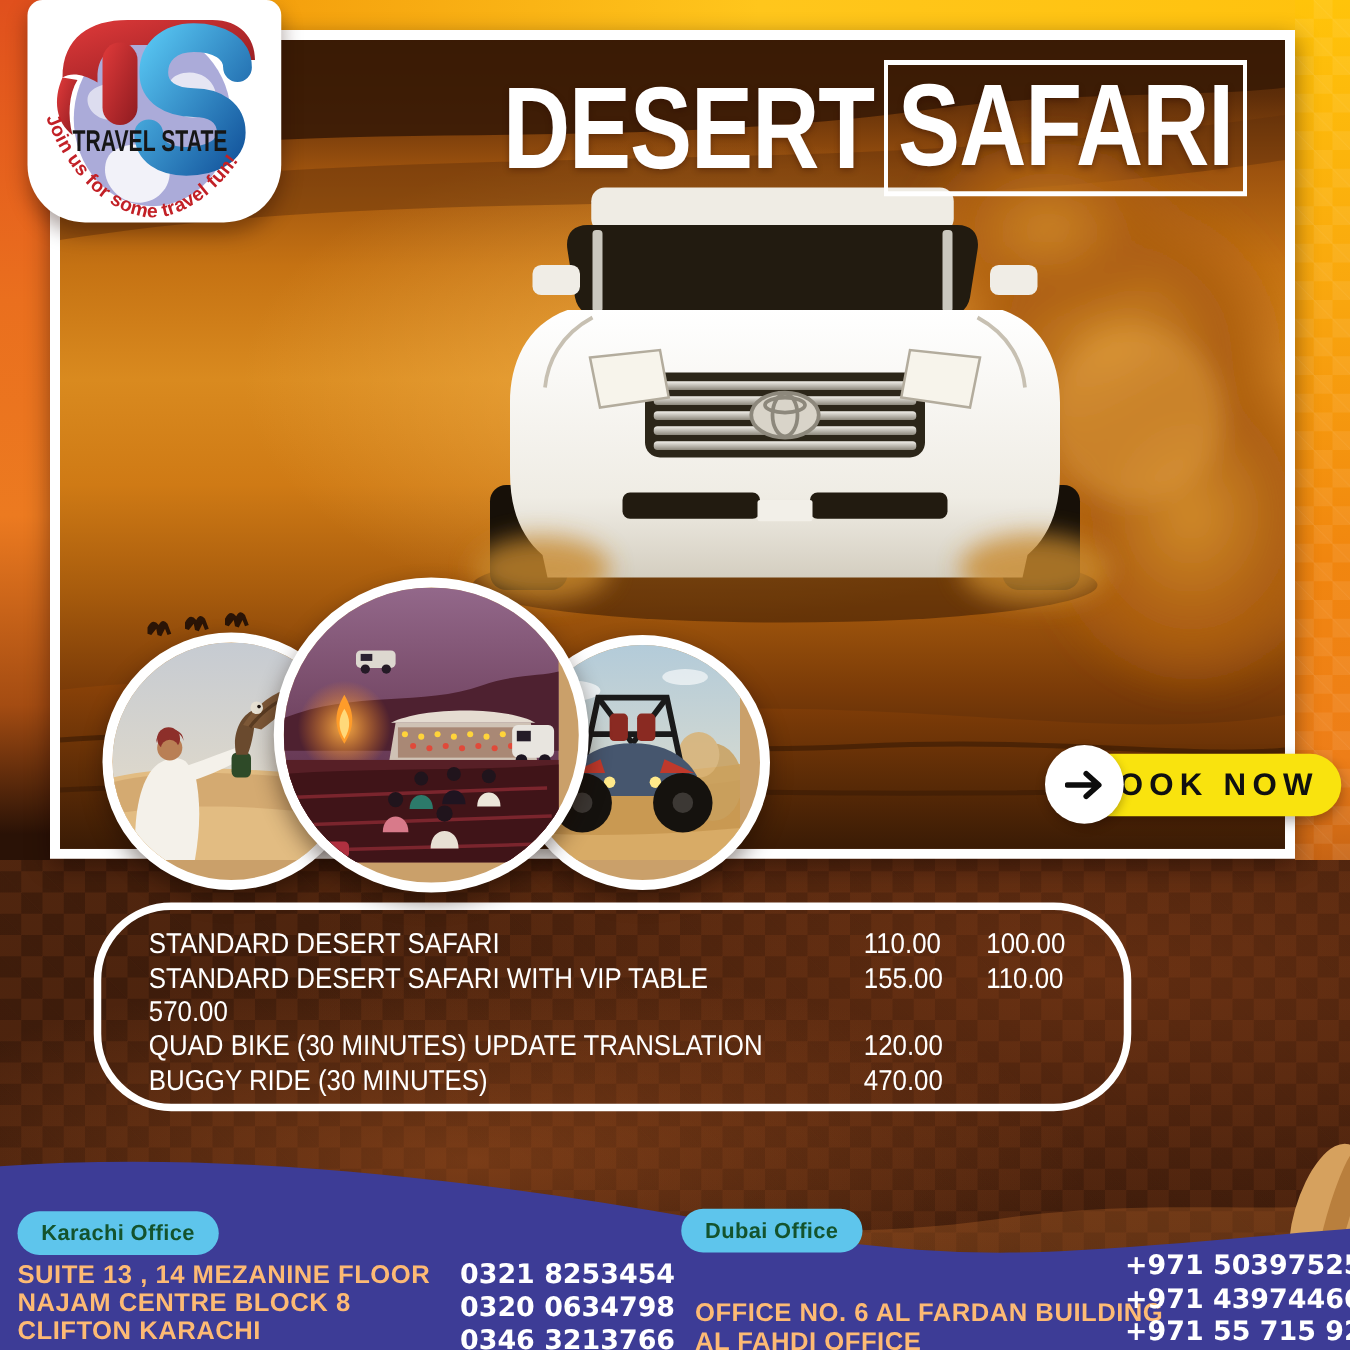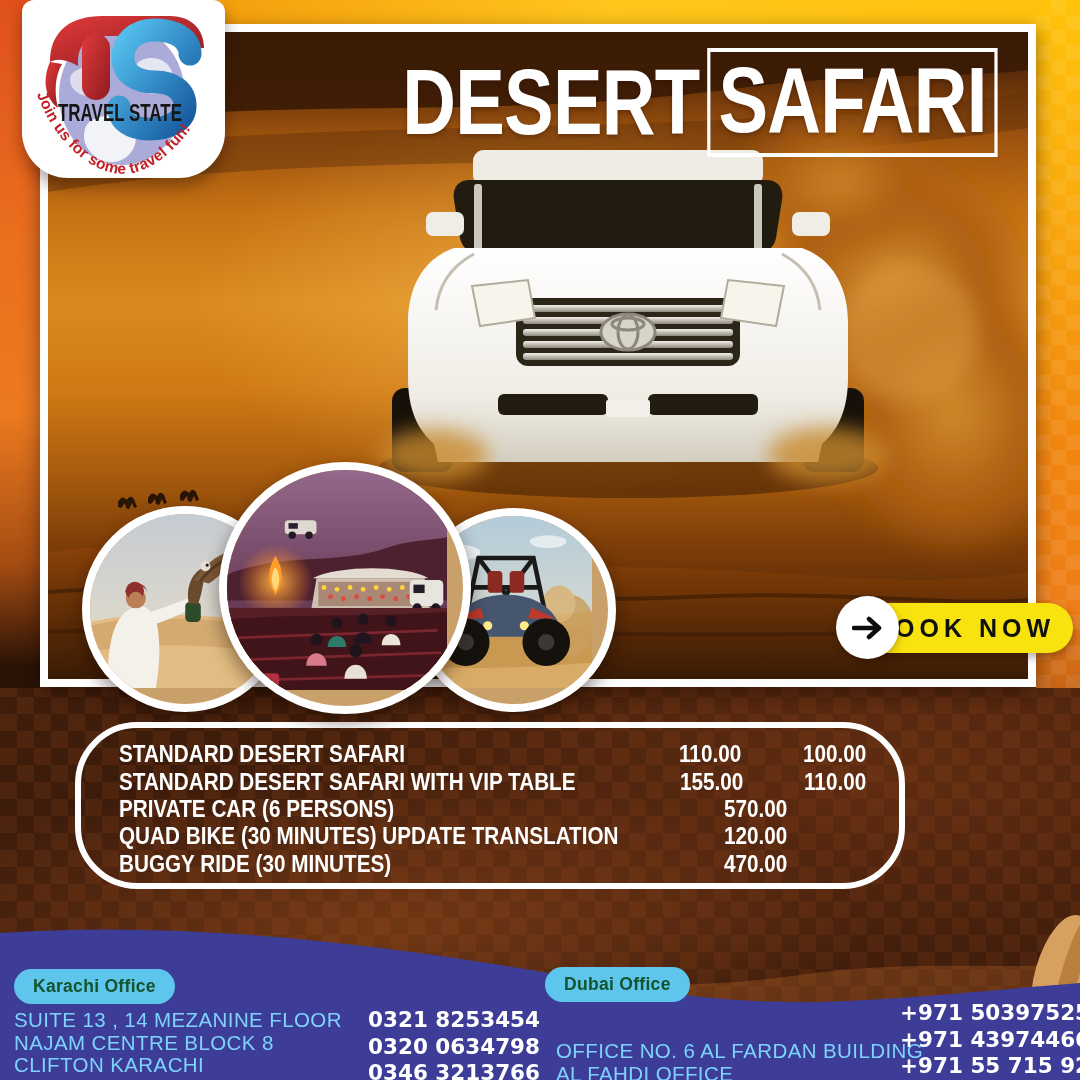--- a/index.html
+++ b/index.html
@@ -61,33 +61,33 @@
     padding-right:18px;box-sizing:border-box;box-shadow:0 4px 10px rgba(30,10,0,.35);cursor:pointer;}
   .cta-label{font-weight:700;font-size:25px;letter-spacing:5px;color:#101010;}
   .cta-circle{position:absolute;left:836px;top:596px;width:63px;height:63px;border-radius:50%;
     background:#fff;z-index:6;display:flex;align-items:center;justify-content:center;
     box-shadow:0 3px 8px rgba(30,10,0,.3);}
 
   
   .price-panel{position:absolute;left:75px;top:722px;width:830px;height:167px;
     border:6px solid #fff;border-radius:62px;box-sizing:border-box;z-index:3;
     padding:13px 26px 0 38px;color:#fff;}
-  .price-row{display:flex;align-items:center;height:27.4px;font-weight:700;font-size:23px;gap:33px;}
+  .price-row{display:flex;align-items:center;height:27.4px;font-weight:400;font-size:23px;}
   .price-name{width:572px;white-space:nowrap;}
   .price-v1{width:98px;}
   .price-v2{flex:1;}
   .cond{display:inline-block;transform:scaleX(.90);transform-origin:left center;white-space:nowrap;}
 
   
   .footer-wave{position:absolute;left:0;top:920px;width:1080px;height:160px;z-index:4;}
   .badge{position:absolute;z-index:6;background:#5ec5ec;color:#14532d;font-weight:700;font-size:17.5px;
     padding:7px 19px;border-radius:18px;letter-spacing:.3px;}
   .badge.karachi{left:14px;top:969px;}
   .badge.dubai{left:545px;top:967px;}
-  .addr{position:absolute;z-index:6;color:#7dd3fc;font-weight:400;font-size:20.5px;
+  .addr{position:absolute;z-index:6;color:#fdba74;font-weight:700;font-size:20.5px;
     line-height:22.5px;letter-spacing:.4px;white-space:nowrap;}
   .addr.karachi{left:14px;top:1009px;}
   .addr.dubai{left:556px;top:1040px;}
   .phones{position:absolute;z-index:6;color:#fff;font-family:"DejaVu Sans",sans-serif;
     font-weight:700;font-size:21.5px;line-height:26.5px;white-space:nowrap;}
   .phones.karachi{left:368px;top:1007px;}
   .phones.dubai{left:900px;top:1000px;}
 </style>
 </head>
 <body>
@@ -385,21 +385,20 @@
       <span class="price-name"><span class="cond">STANDARD DESERT SAFARI</span></span>
       <span class="price-v1"><span class="cond">110.00</span></span>
       <span class="price-v2"><span class="cond">100.00</span></span>
     </div>
     <div class="price-row">
       <span class="price-name"><span class="cond">STANDARD DESERT SAFARI WITH VIP TABLE</span></span>
       <span class="price-v1"><span class="cond">155.00</span></span>
       <span class="price-v2"><span class="cond">110.00</span></span>
     </div>
     <div class="price-row">
-      <span class="price-name"><span class="cond">PRIVATE CAR (6 PERSONS)</span></span>
       <span class="price-v1"><span class="cond">570.00</span></span>
       <span class="price-v2"><span class="cond"></span></span>
     </div>
     <div class="price-row">
       <span class="price-name"><span class="cond">QUAD BIKE (30 MINUTES) UPDATE TRANSLATION</span></span>
       <span class="price-v1"><span class="cond">120.00</span></span>
       <span class="price-v2"><span class="cond"></span></span>
     </div>
     <div class="price-row">
       <span class="price-name"><span class="cond">BUGGY RIDE (30 MINUTES)</span></span>

